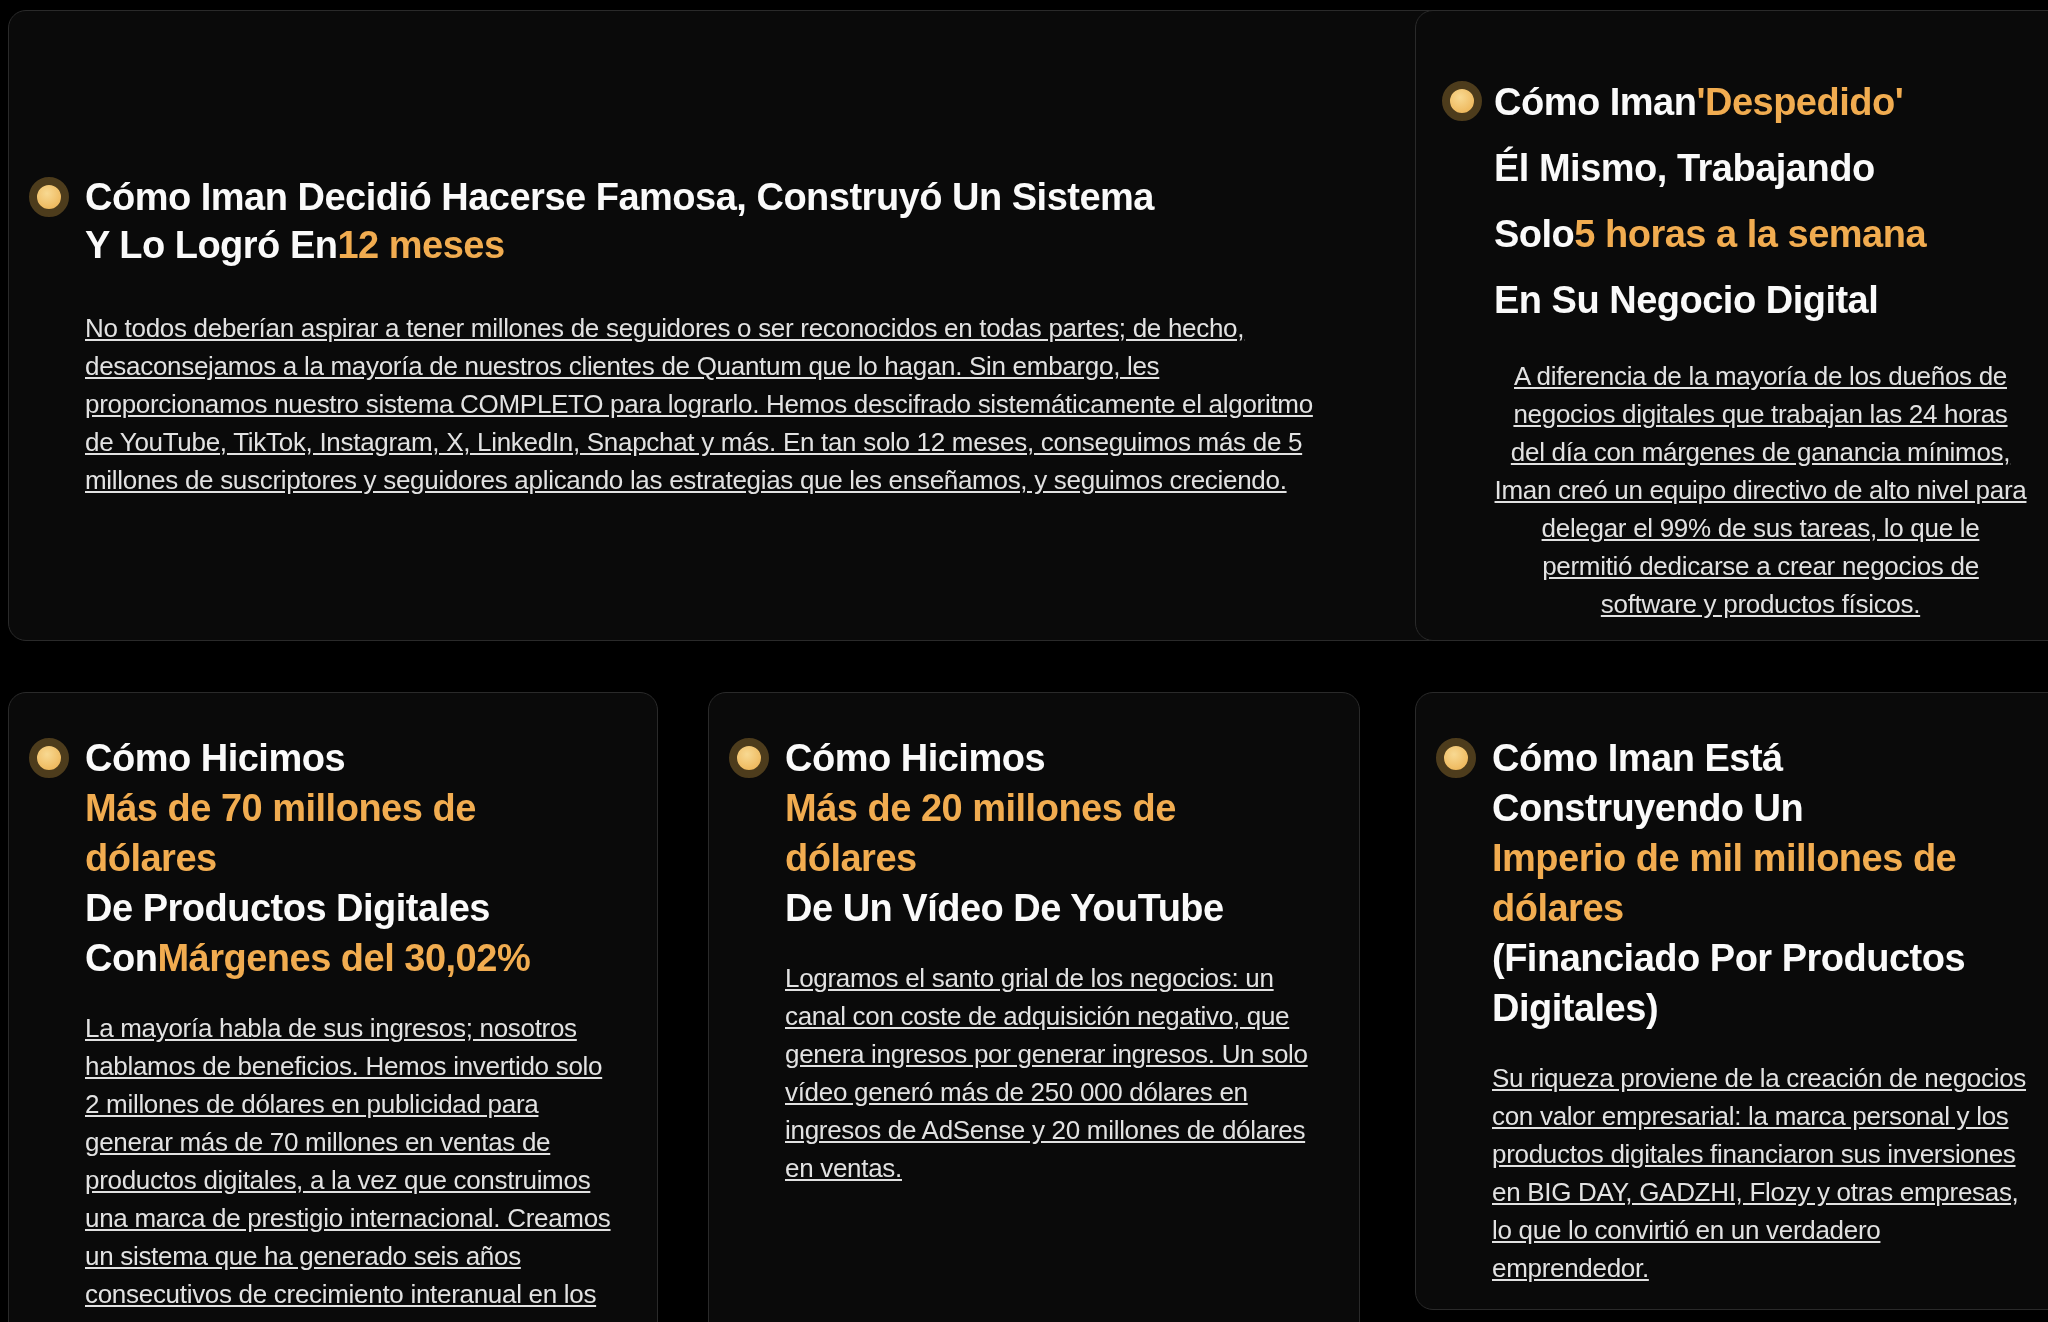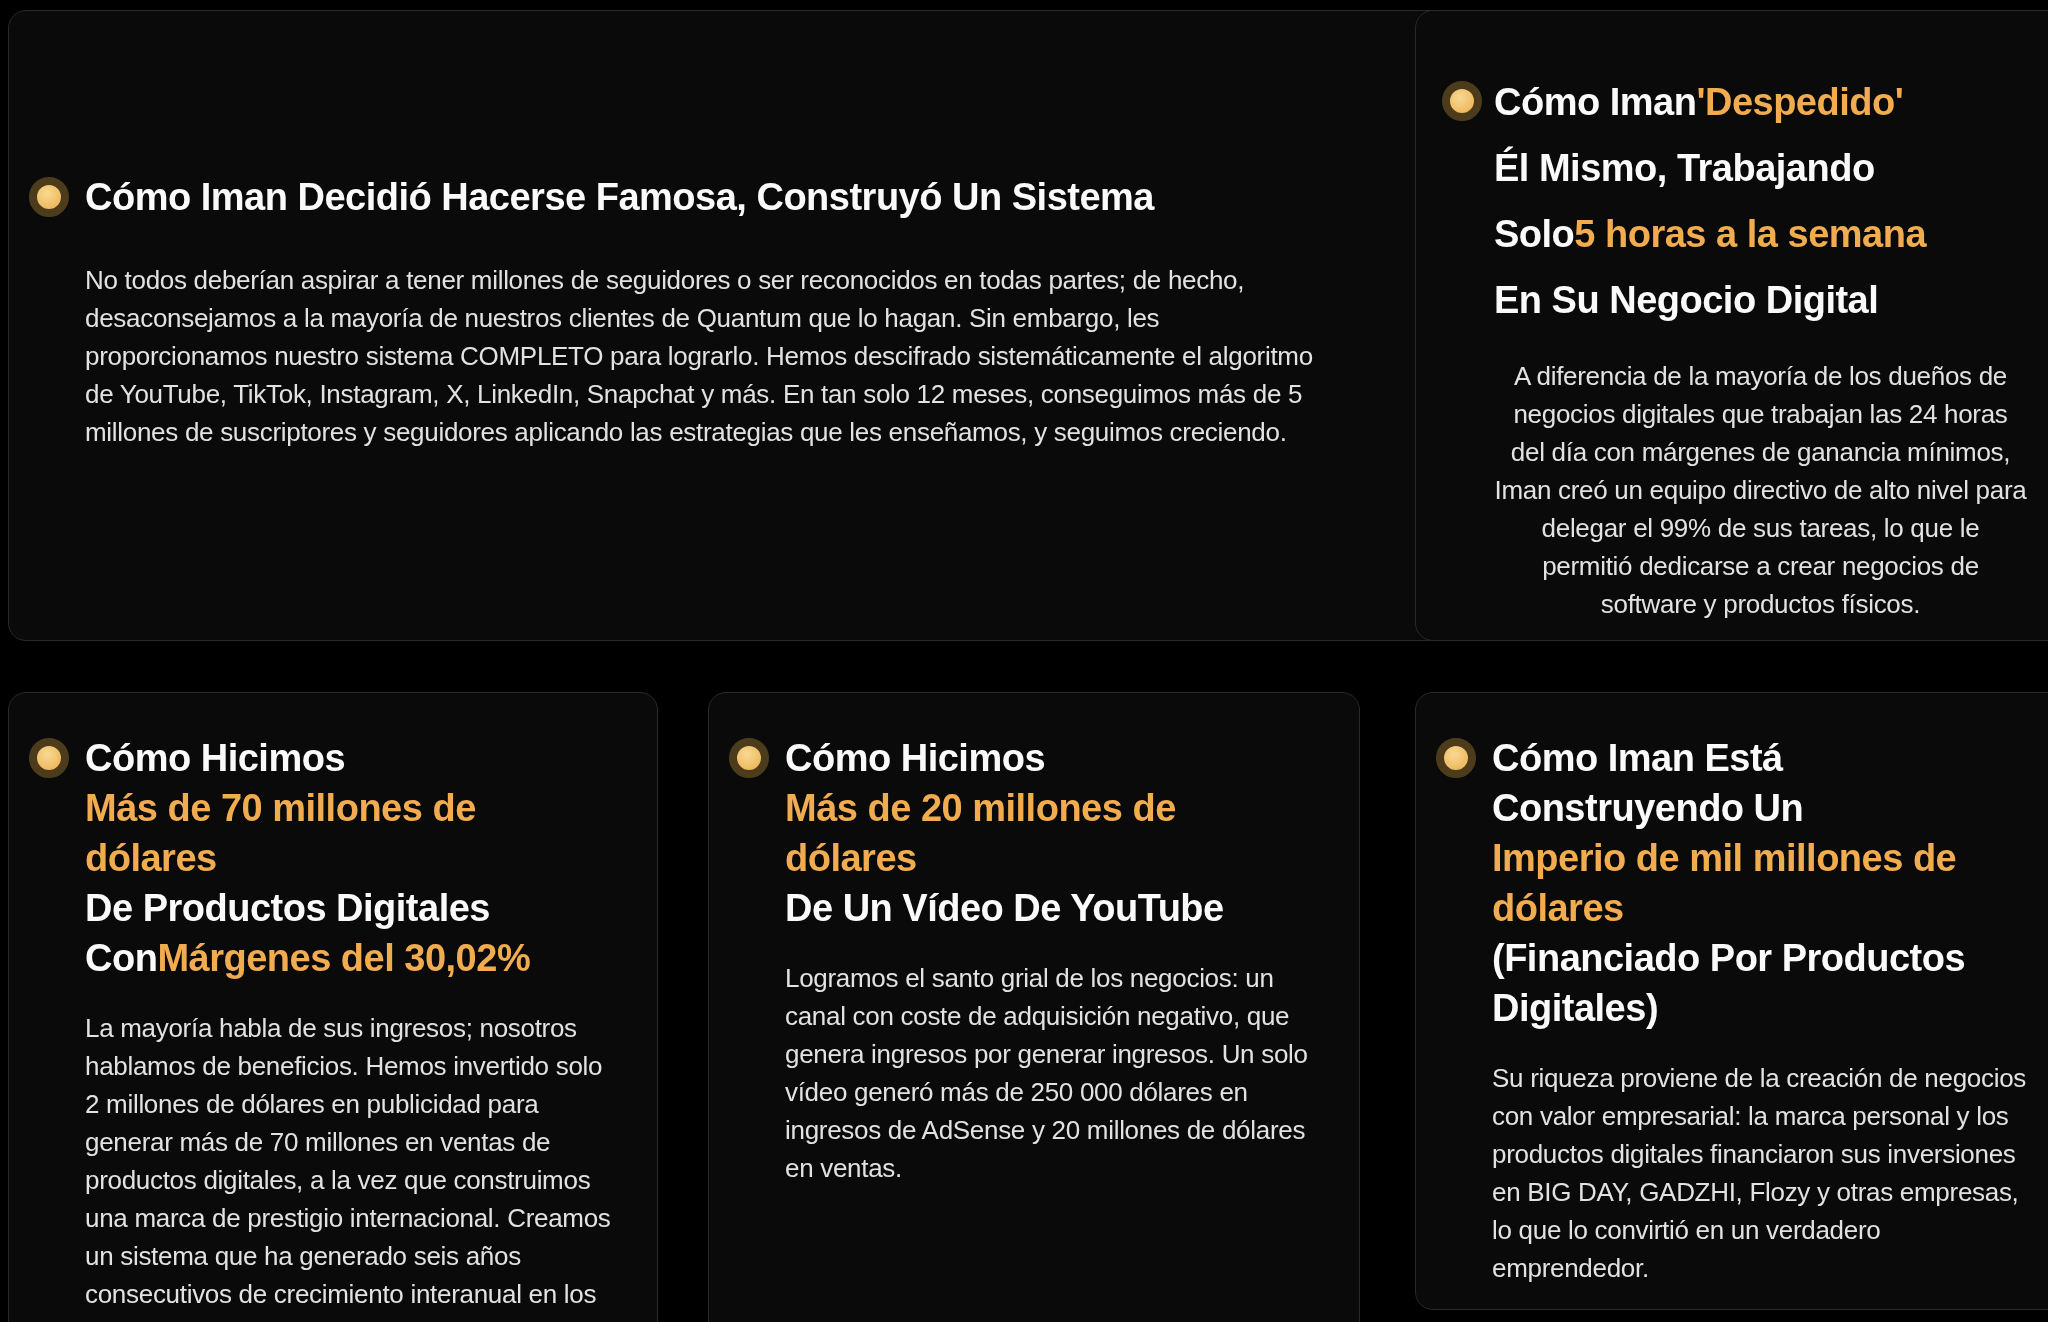--- a/index.html
+++ b/index.html
@@ -32,21 +32,21 @@
     background:radial-gradient(circle at 42% 35%,var(--bullet-hi) 0%,var(--bullet-lo) 75%);
   }
   .title{
     margin:0;padding:0;color:var(--title);
     font-size:38px;font-weight:700;letter-spacing:-0.5px;
   }
   .line{display:block;white-space:nowrap;}
   .accent{color:var(--accent);}
   .body{
     margin:26px 0 0;color:var(--body);
-    font-size:26px;line-height:38px;letter-spacing:-0.3px;font-weight:400;
+    font-size:26px;line-height:38px;letter-spacing:-0.3px;font-weight:400;text-decoration:underline;
   }
   
   .c1{left:8px;top:10px;width:1492px;height:631px;padding:162px 40px 0 76px;}
   .c1 .title{line-height:48px;}
   .c1 .bullet{left:20px;top:166px;}
   .c1 .body{margin-top:40px;max-width:1240px;}
   
   .c2{left:1415px;top:10px;width:653px;height:631px;padding:58px 40px 0 78px;}
   .c2 .title{line-height:66px;}
   .c2 .bullet{left:26px;top:70px;}
@@ -64,20 +64,21 @@
 </style>
 </head>
 <body>
 
 <div class="stage">
 
   <section class="card c1">
     <span class="bullet"></span>
     <h2 class="title">
       <span class="line"><span>Cómo Iman Decidió Hacerse Famosa, Construyó Un Sistema</span></span>
+      <span class="line"><span>Y Lo Logró En</span><span class="accent">12 meses</span></span>
     </h2>
     <p class="body">No todos deberían aspirar a tener millones de seguidores o ser reconocidos en todas partes; de hecho, desaconsejamos a la mayoría de nuestros clientes de Quantum que lo hagan. Sin embargo, les proporcionamos nuestro sistema COMPLETO para lograrlo. Hemos descifrado sistemáticamente el algoritmo de YouTube, TikTok, Instagram, X, LinkedIn, Snapchat y más. En tan solo 12 meses, conseguimos más de 5 millones de suscriptores y seguidores aplicando las estrategias que les enseñamos, y seguimos creciendo.</p>
   </section>
 
   <section class="card c2">
     <span class="bullet"></span>
     <h2 class="title">
       <span class="line"><span>Cómo Iman</span><span class="accent">'Despedido'</span></span>
       <span class="line"><span>Él Mismo, Trabajando</span></span>
       <span class="line"><span>Solo</span><span class="accent">5 horas a la semana</span></span>

